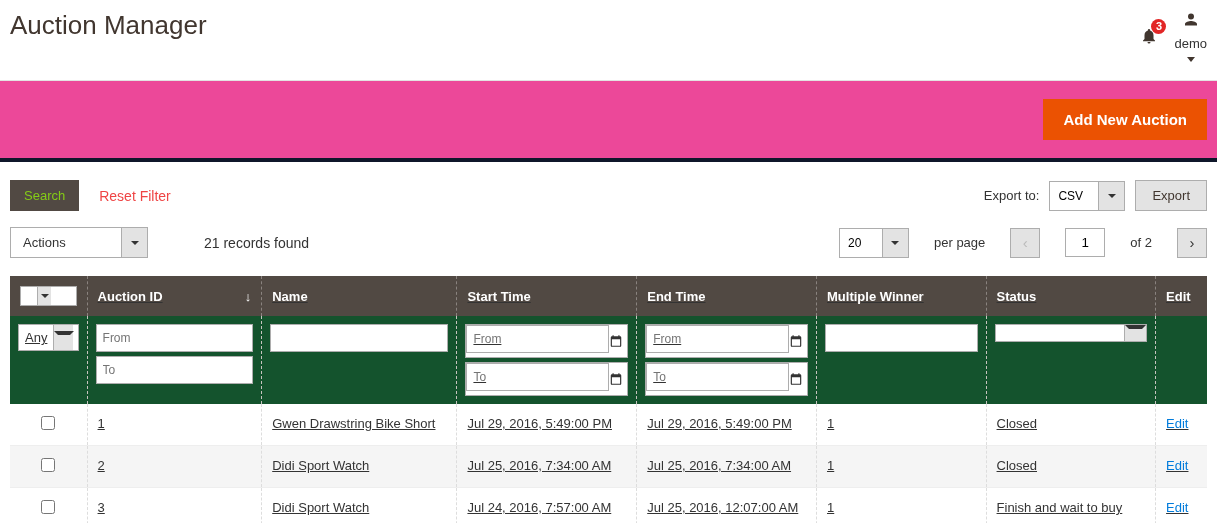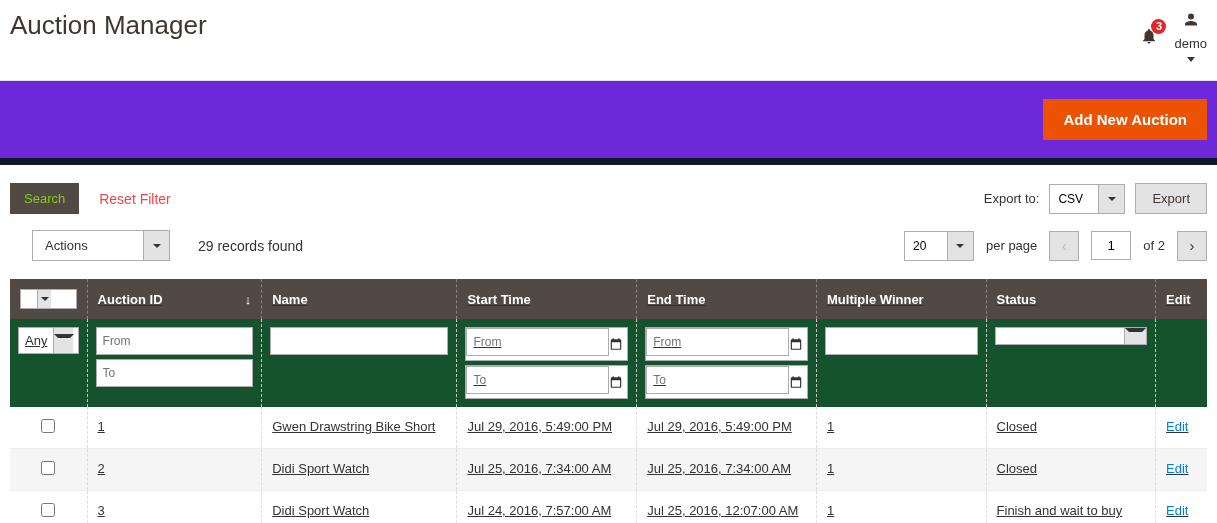--- a/index.html
+++ b/index.html
@@ -4,37 +4,37 @@
 <style>
 * { box-sizing: border-box; margin: 0; padding: 0; }
 body { font-family: Arial, Helvetica, sans-serif; font-size: 13px; color: #333; background: #fff; width: 1217px; }
 .header { display: flex; justify-content: space-between; align-items: flex-start; padding: 10px 10px 18px 10px; }
 .title { font-size: 26px; font-weight: 400; color: #41362f; }
 .header-right { display: flex; align-items: center; gap: 16px; margin-top: 2px; }
 .bell-wrap { position: relative; }
 .badge { position: absolute; top: -8px; right: -8px; background: #e22626; color: #fff; border-radius: 10px; padding: 0 4px; font-size: 11px; font-weight: bold; line-height: 15px; min-width: 15px; text-align: center; }
 .user { display: flex; align-items: center; gap: 6px; cursor: pointer; flex-direction: column; }
 .caret-down { width: 0; height: 0; border-left: 4px solid transparent; border-right: 4px solid transparent; border-top: 5px solid #41362f; }
-.action-bar { background: #6d28d9; border-top: 1px solid #e3e3e3; border-bottom: 7px solid #0f172a; padding: 18px 10px; text-align: right; }
+.action-bar { background: #ec4899; border-top: 1px solid #e3e3e3; border-bottom: 4px solid #0f172a; padding: 18px 10px; text-align: right; }
 .btn-primary { background: #eb5202; color: #fff; border: none; padding: 12px 20px; font-size: 15px; font-weight: bold; cursor: pointer; }
 .toolbar { display: flex; justify-content: space-between; align-items: center; padding: 18px 10px 0 10px; }
 .toolbar-left { display: flex; align-items: center; gap: 20px; }
 .btn-dark { background: #514943; color: #84cc16; border: none; padding: 8px 14px; font-size: 13px; cursor: pointer; }
 .link { color: #ef4444; cursor: pointer; font-size: 14px; }
 .toolbar-right { display: flex; align-items: center; gap: 10px; }
 .select-ctrl { display: flex; align-items: center; border: 1px solid #adadad; background: #fff; }
 .select-ctrl input { border: none; padding: 6px 8px; width: 48px; outline: none; font-size: 12px; }
 .select-ctrl .sel-btn { background: #e3e3e3; border-left: 1px solid #adadad; width: 26px; height: 28px; display: flex; align-items: center; justify-content: center; cursor: pointer; }
 .btn-light { background: #e3e3e3; border: 1px solid #adadad; padding: 7px 16px; font-size: 13px; cursor: pointer; color: #41362f; }
 .toolbar2 { display: flex; justify-content: space-between; align-items: center; padding: 16px 10px 18px 10px; }
 .actions-select { display: flex; border: 1px solid #adadad; }
 .actions-select .label { padding: 7px 12px; width: 110px; background: #fff; }
 .actions-select .sel-btn { background: #e3e3e3; border-left: 1px solid #adadad; width: 26px; display: flex; align-items: center; justify-content: center; cursor: pointer; }
 .records { font-size: 14px; color: #333; }
-.pager { display: flex; align-items: center; gap: 12px; }
+.pager { display: flex; align-items: center; gap: 25px; }
 .page-input { border: 1px solid #adadad; width: 40px; text-align: center; padding: 6px 4px; }
 .nav-btn { width: 30px; height: 30px; border: 1px solid #adadad; background: #e3e3e3; display: flex; align-items: center; justify-content: center; cursor: pointer; font-size: 15px; color: #333; }
 .nav-btn.disabled { color: #bbb; }
 table { width: calc(100% - 20px); margin: 0 10px; border-collapse: collapse; text-decoration: underline; }
 thead th { background: #514943; color: #fff; text-align: left; padding: 10px 10px; font-weight: 600; font-size: 13px; border-right: 1px dashed #8a837f; }
 thead th:last-child { border-right: none; }
 .filter-row td { background: #14532d; padding: 8px 8px; border-right: 1px dashed #c7c3bf; vertical-align: top; }
 .filter-row td:last-child { border-right: none; }
 .filter-row input[type=text] { width: 100%; border: 1px solid #adadad; padding: 6px; font-size: 12px; margin-bottom: 4px; background: #fff; }
 .filter-row input[type=text]:last-child { margin-bottom: 0; }
@@ -96,28 +96,28 @@
       <input type="text" value="CSV" style="">
       <div class="sel-btn">
           <span class="sm-caret"></span>
         </div>
     </div>
     <button class="btn-light">Export</button>
   </div>
 </div>
 
 <div class="toolbar2">
-  <div style="display:flex;align-items:center;gap:28px;margin-left:22px;">
+  <div style="display:flex;align-items:center;gap:56px;">
     <div class="actions-select">
       <div class="label">Actions</div>
       <div class="sel-btn">
           <span class="sm-caret"></span>
         </div>
     </div>
-    <div class="records">29 records found</div>
+    <div class="records">21 records found</div>
   </div>
   <div class="pager">
     <div class="select-ctrl">
       <input type="text" style="width: 42px;" value="20">
       <div class="sel-btn">
           <span class="sm-caret"></span>
         </div>
     </div>
     <span>per page</span>
     <div class="nav-btn disabled">‹</div>

